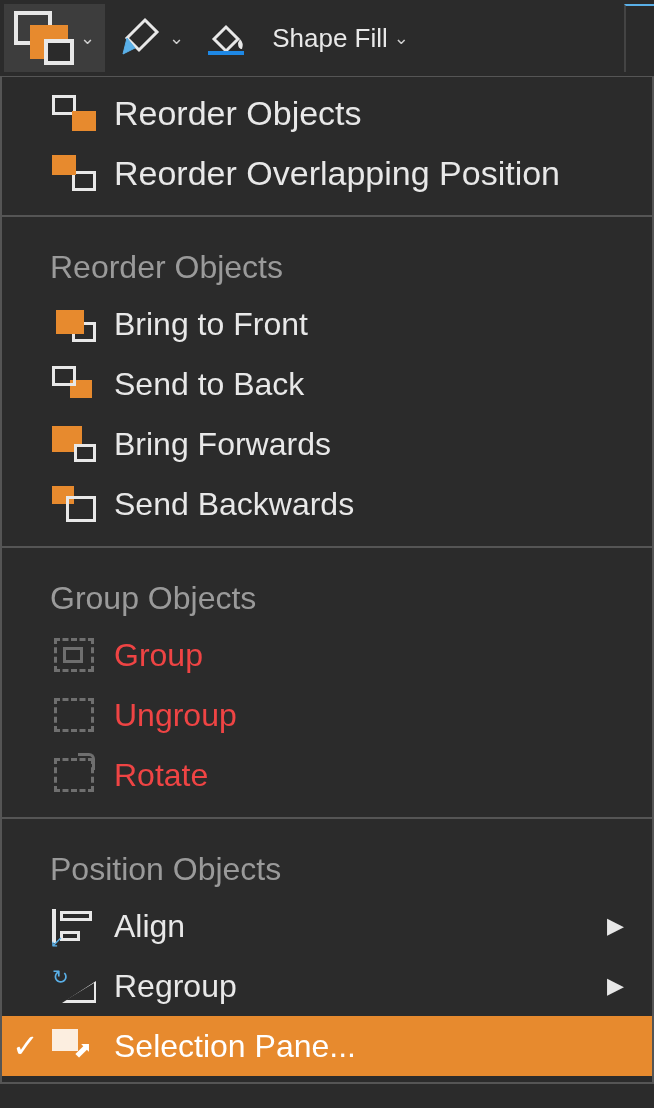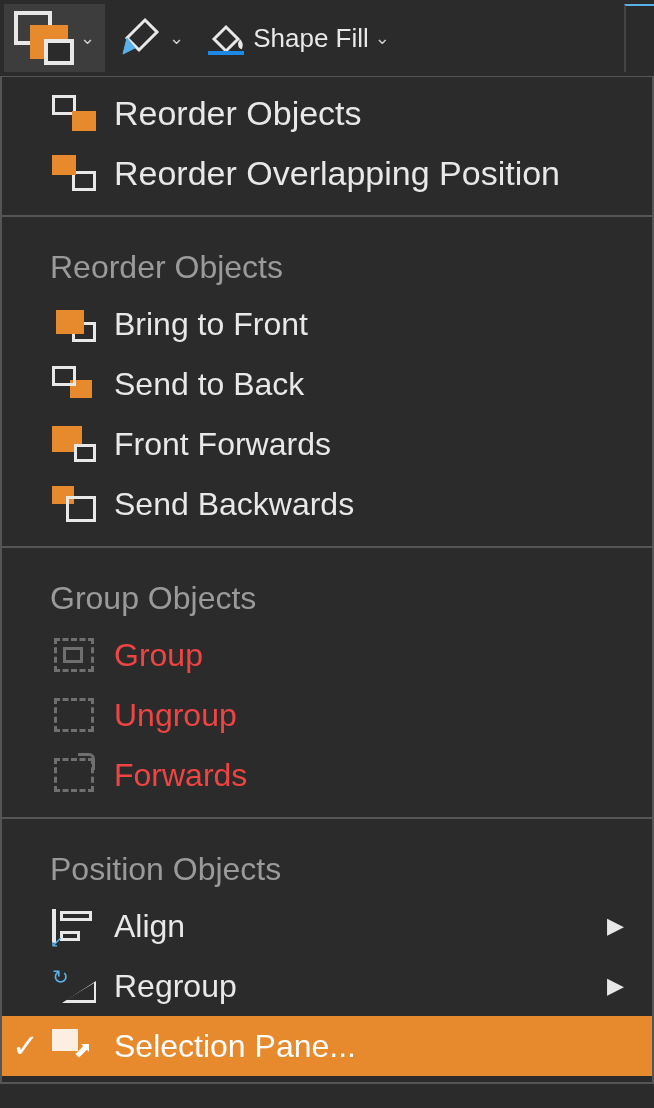--- a/index.html
+++ b/index.html
@@ -30,21 +30,21 @@
   }
   .tb-btn.active { background: #3d3d3d; }
   .tb-caret {
     margin-left: 6px;
     color: #cfcfcf;
     font-size: 18px;
   }
   .tb-label {
     color: #e8e8e8;
     font-size: 26px;
-    margin-left: 5px;
+    margin-left: 24px;
     white-space: nowrap;
   }
 
   
   .ico-arrange { width: 60px; height: 54px; position: relative; }
   .ico-arrange .sq1 {
     position: absolute; left: 0; top: 0; width: 38px; height: 34px;
     border: 4px solid #e8e8e8;
   }
   .ico-arrange .sq2 {
@@ -271,21 +271,21 @@
       <span class="label">Send to Back</span>
     </div>
 
     <div class="m-item">
       <span class="ico">
         <span class="ic-fw">
             <span class="a"></span>
             <span class="b"></span>
           </span>
       </span>
-      <span class="label">Front Forwards</span>
+      <span class="label">Bring Forwards</span>
     </div>
 
     <div class="m-item">
       <span class="ico">
         <span class="ic-bw">
             <span class="a"></span>
             <span class="b"></span>
           </span>
       </span>
       <span class="label">Send Backwards</span>
@@ -310,21 +310,21 @@
       <span class="ico">
         <span class="ic-dash"></span>
       </span>
       <span class="label">Ungroup</span>
     </div>
 
     <div class="m-item disabled">
       <span class="ico">
         <span class="ic-dash re"></span>
       </span>
-      <span class="label">Forwards</span>
+      <span class="label">Rotate</span>
     </div>
   </div>
 
   <div class="m-sep"></div>
 
   <div class="m-sec">
     <div class="m-head">Position Objects</div>
 
     <div class="m-item">
       <span class="ico">

